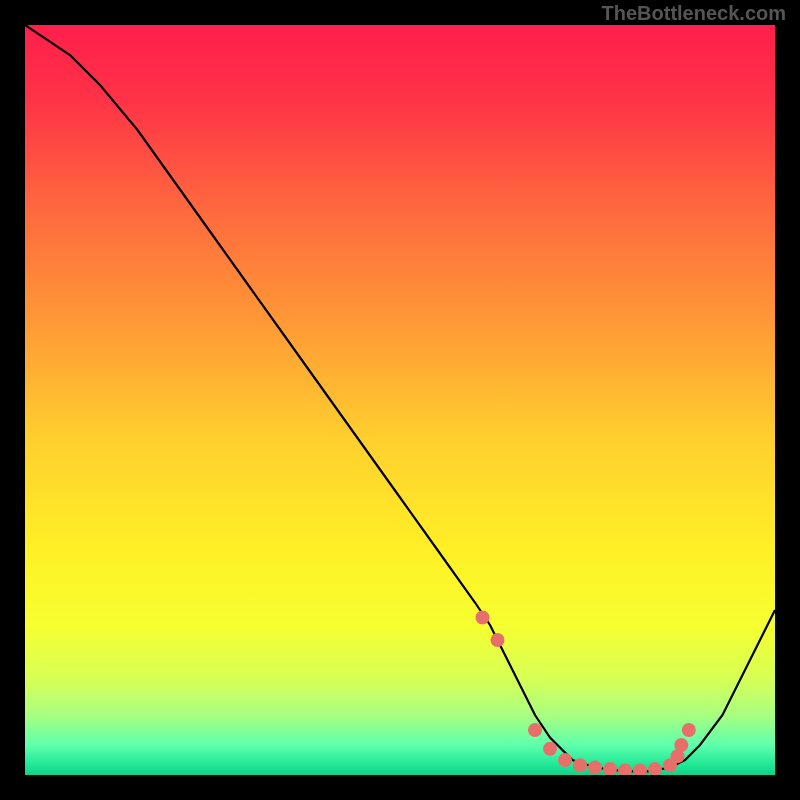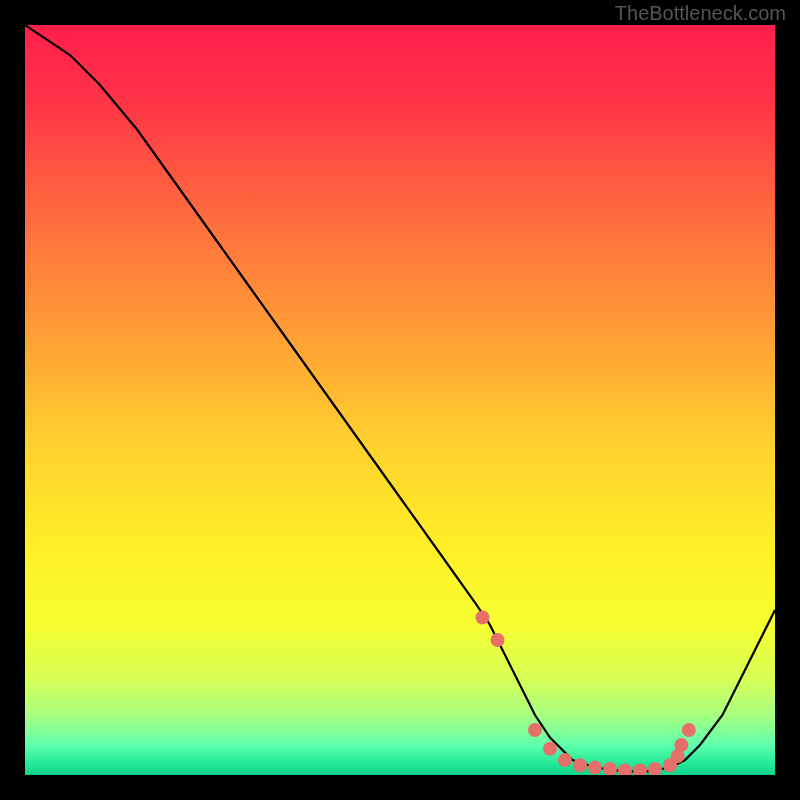--- a/index.html
+++ b/index.html
@@ -9,21 +9,21 @@
     background: #000;
     position: relative;
     font-family: Arial, sans-serif;
   }
   .watermark {
     position: absolute;
     top: 2px;
     right: 14px;
     color: #555;
     font-size: 20px;
-    font-weight: 400;
+    font-weight: 700;
     z-index: 10;
   }
   .plot-area {
     position: absolute;
     left: 25px;
     top: 25px;
     width: 750px;
     height: 750px;
     overflow: hidden;
   }

